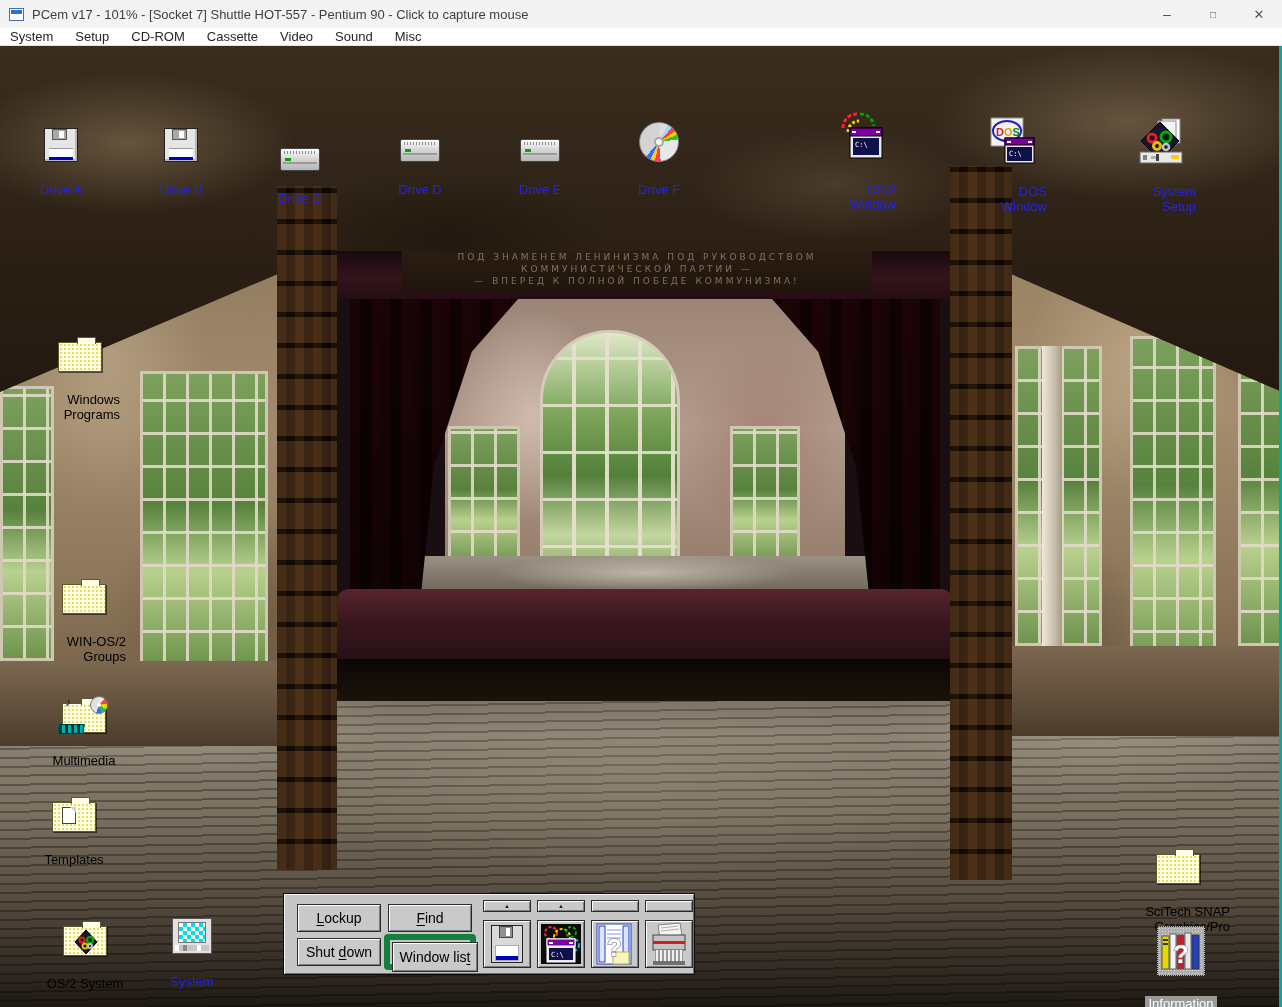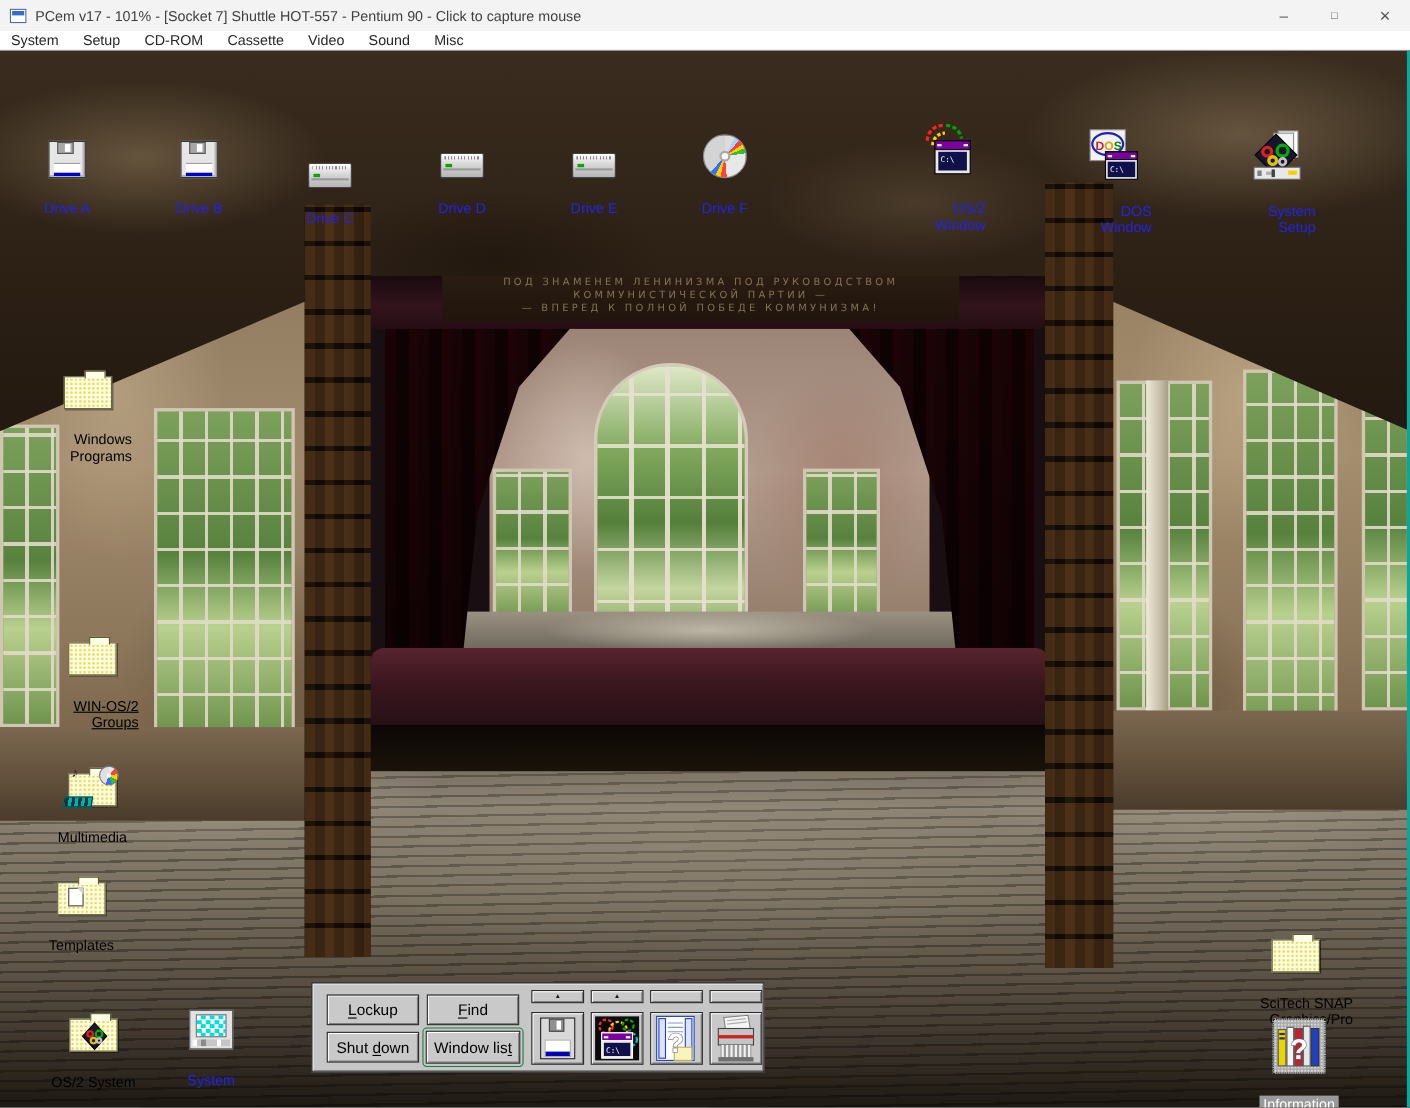--- a/index.html
+++ b/index.html
@@ -197,21 +197,21 @@
       background:#c6c6c6; border:1px solid #0d0d0d;
       box-shadow:inset 1px 1px 0 #f2f2f2, inset -1px -1px 0 #6f6f6f; }
   .lp-btn { position:absolute; background:#c9c9c9; border:1px solid #2b2b2b;
       box-shadow:inset 1px 1px 0 #ffffff, inset -1px -1px 0 #7d7d7d;
       display:flex; align-items:center; justify-content:center;
       font-size:14px; color:#000; white-space:pre; }
   .lp-btn .key { text-decoration:underline; text-underline-offset:2px; }
   .lp-lockup { left:13px; top:10px; width:84px; height:28px; }
   .lp-shut   { left:13px; top:44px; width:84px; height:28px; }
   .lp-find   { left:104px; top:10px; width:84px; height:28px; }
-  .lp-wl-ring{ position:absolute; left:100px; top:40px; width:92px; height:36px; border:1px solid #15803d; border-radius:4px; }
+  .lp-wl-ring{ position:absolute; left:100px; top:40px; width:92px; height:36px; border:6px solid #15803d; border-radius:4px; }
   .lp-wl     { left:2px; top:2px; width:86px; height:30px; }
   .drawer-tab{ position:absolute; top:6px; width:48px; height:12px; background:#c9c9c9; border:1px solid #2b2b2b;
       box-shadow:inset 1px 1px 0 #ffffff, inset -1px -1px 0 #7d7d7d;
       display:flex; align-items:center; justify-content:center; font-size:6px; color:#1c1c1c; line-height:1; }
   .lp-ib { position:absolute; top:26px; width:48px; height:48px; background:#c9c9c9; border:1px solid #2b2b2b;
       box-shadow:inset 1px 1px 0 #ffffff, inset -1px -1px 0 #7d7d7d;
       display:flex; align-items:center; justify-content:center; }
   .lpx1 { left:199px; } .lpx2 { left:253px; } .lpx3 { left:307px; } .lpx4 { left:361px; }
 
   .lp-floppy { position:relative; width:32px; height:38px; background:#d9d9d9; border:1px solid #222; }
@@ -399,21 +399,21 @@
       </div>
       <div class="lbl blue" style="width:70px;">System Setup</div>
     </div>
 
     <div class="cell" style="left:35px; top:278px;">
       <div class="iconbox">
           <div class="i-folder"></div>
         </div>
       <div class="lbl black" style="width:80px;">Windows Programs</div>
     </div>
-    <div class="cell" style="left:39px; top:520px;text-decoration:underline;">
+    <div class="cell" style="left:39px; top:520px;">
       <div class="iconbox">
           <div class="i-folder"></div>
         </div>
       <div class="lbl black" style="width:84px;">WIN-OS/2 Groups</div>
     </div>
     <div class="cell" style="left:39px; top:639px;">
       <div class="iconbox">
         <div class="i-folder">
           <span class="mm-note">♪</span>
           <div class="mm-cd"></div>

